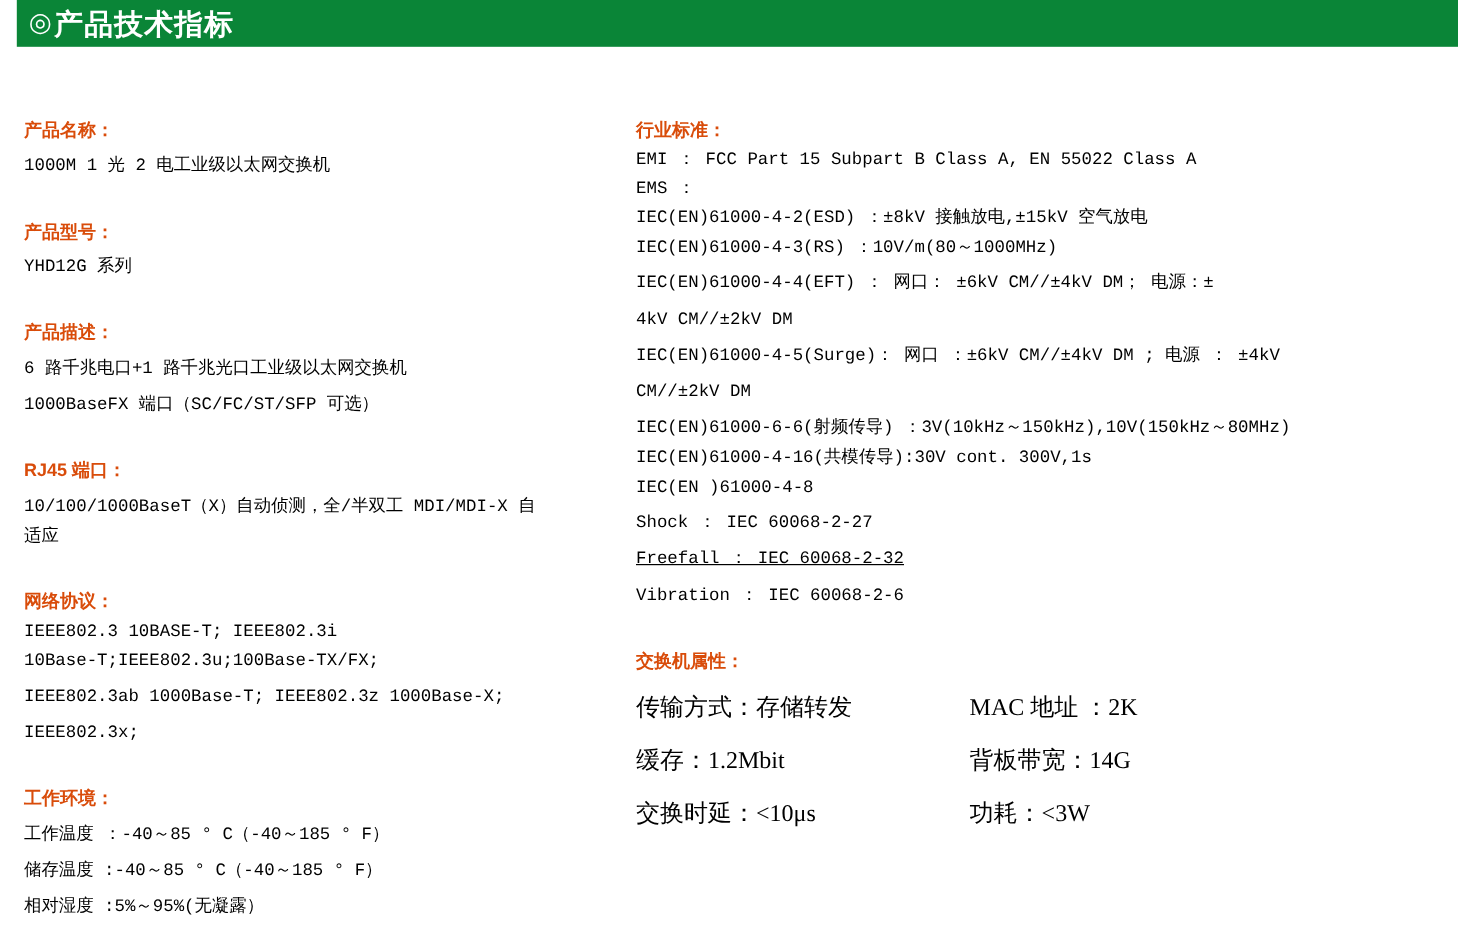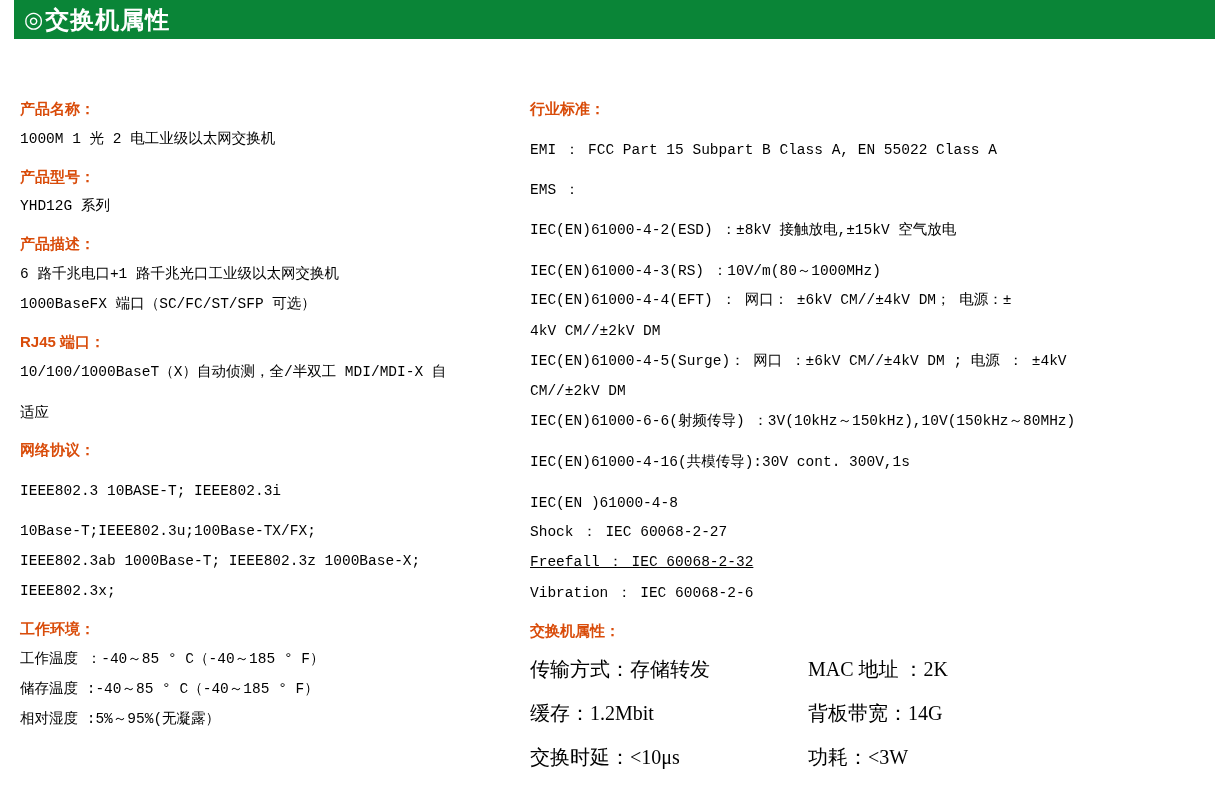--- a/index.html
+++ b/index.html
@@ -64,37 +64,37 @@
   }
   .col-right {
     left: 530px;
     width: 660px;
   }
   .sec-label {
     color: #d94c0a;
     font-weight: bold;
     font-size: 15px;
     font-family: "Liberation Sans", sans-serif;
-    margin-top: 15px;
+    margin-top: 32px;
     margin-bottom: 2px;
     line-height: 1.5;
   }
   .col-left .sec-label:first-child,
   .col-right .sec-label:first-child {
     margin-top: 59px;
   }
   .body-text {
     font-size: 15px;
     font-family: "Liberation Serif", serif;
     line-height: 1.6;
     margin: 7px 0 0 0;
     color: #000;
   }
   .body-text.tight {
-    margin-top: 18px;
+    margin-top: 2px;
     line-height: 1.55;
   }
   .mono {
     font-family: "Liberation Mono", monospace;
     font-size: 14.5px;
   }
   .u {
     text-decoration: underline;
   }
   
@@ -111,21 +111,21 @@
   }
   .nowrap { white-space: nowrap; }
 </style>
 </head>
 <body>
 
 <div class="page">
 
   <div class="header-bar">
     <span class="ring-icon">◎</span>
-    <span class="title">交换机属性</span>
+    <span class="title">产品技术指标</span>
   </div>
 
   <div class="content">
 
     <div class="col col-left">
 
       <div class="sec-label">产品名称：</div>
       <div class="body-text mono">1000M 1 光 2 电工业级以太网交换机</div>
 
       <div class="sec-label">产品型号：</div>

